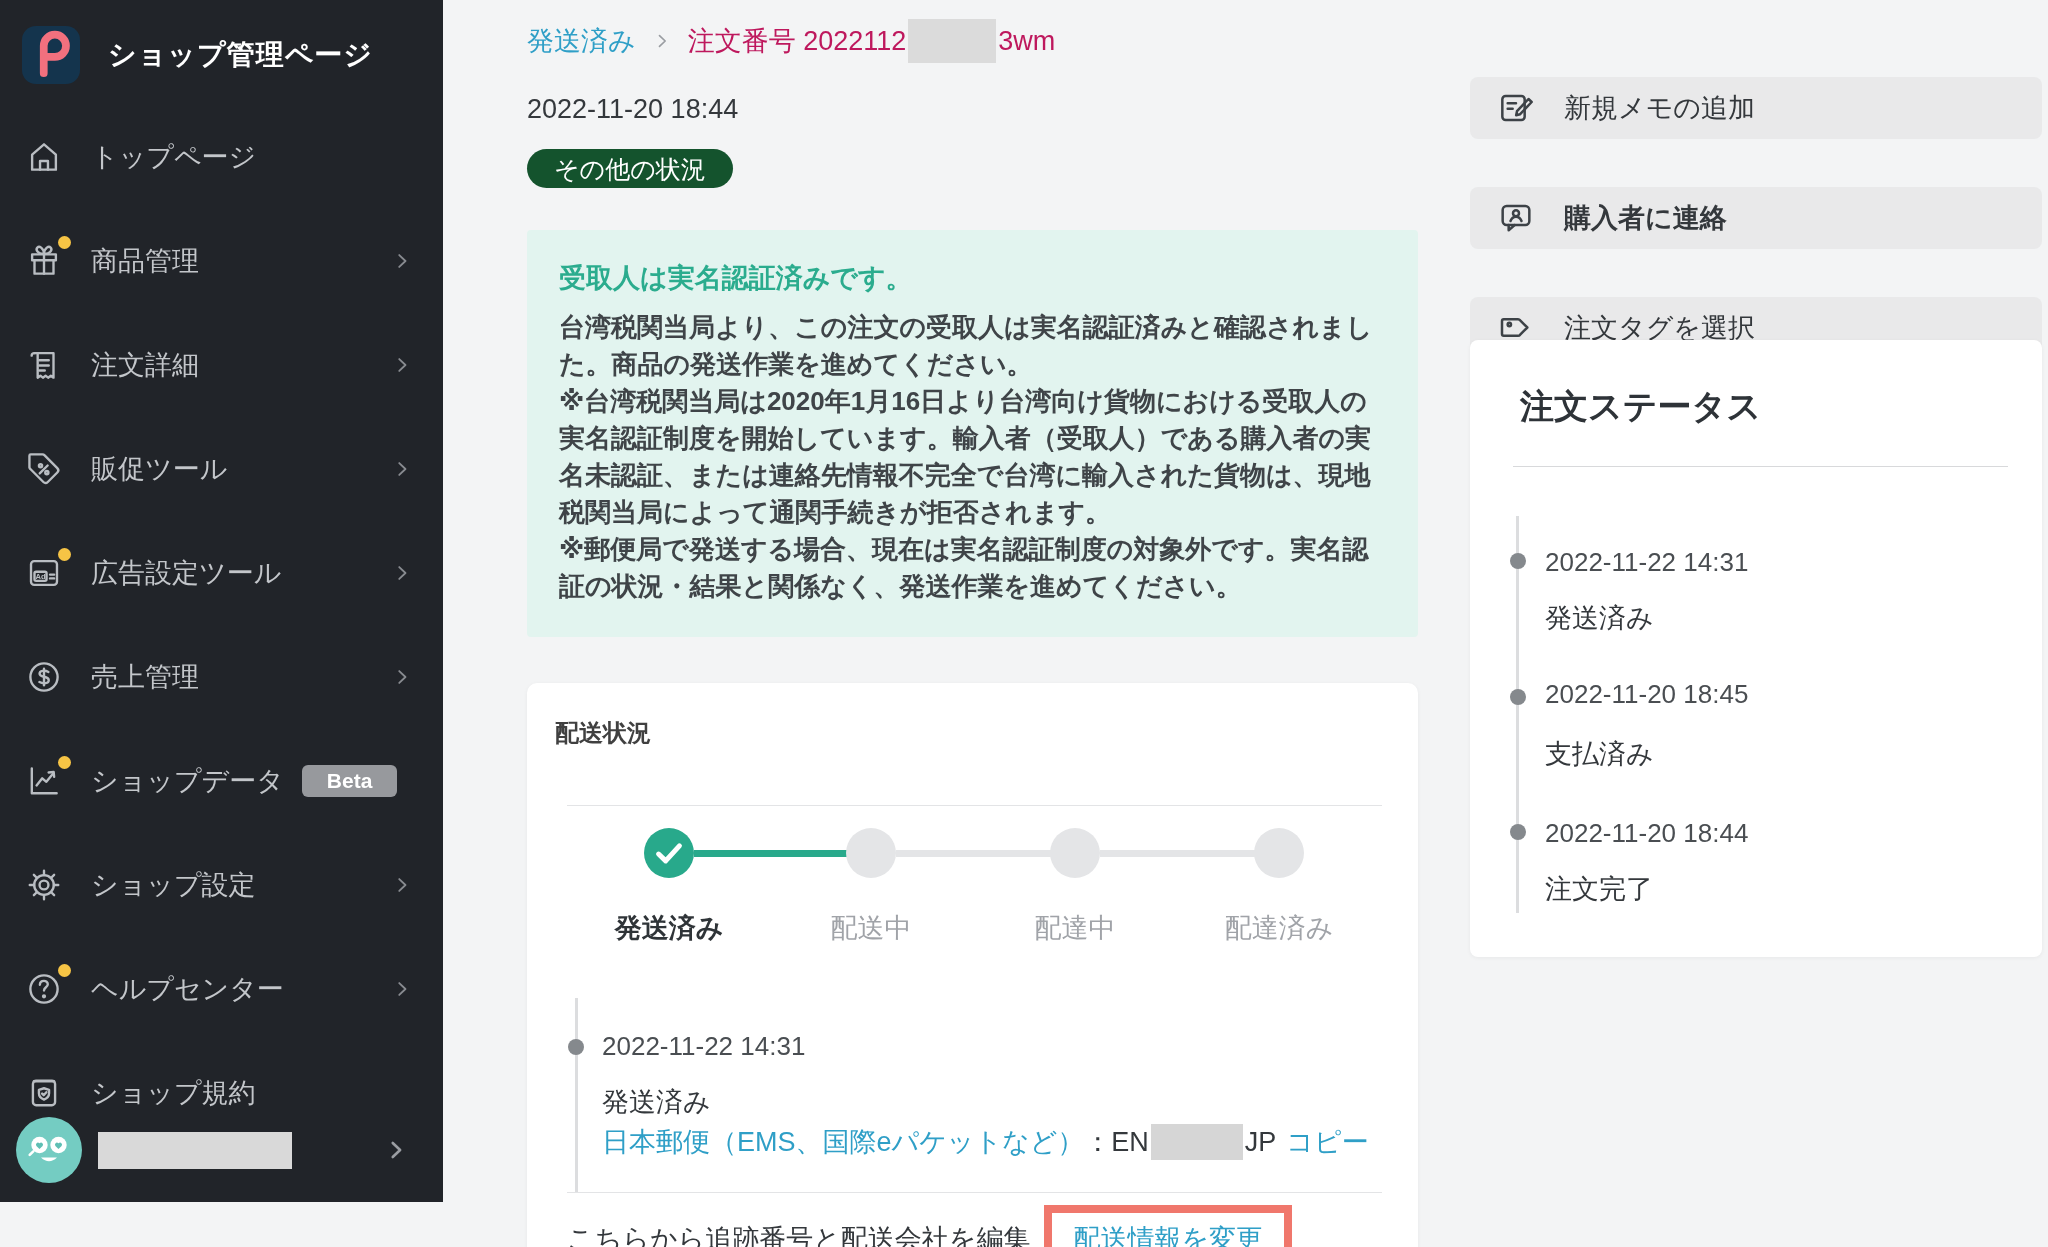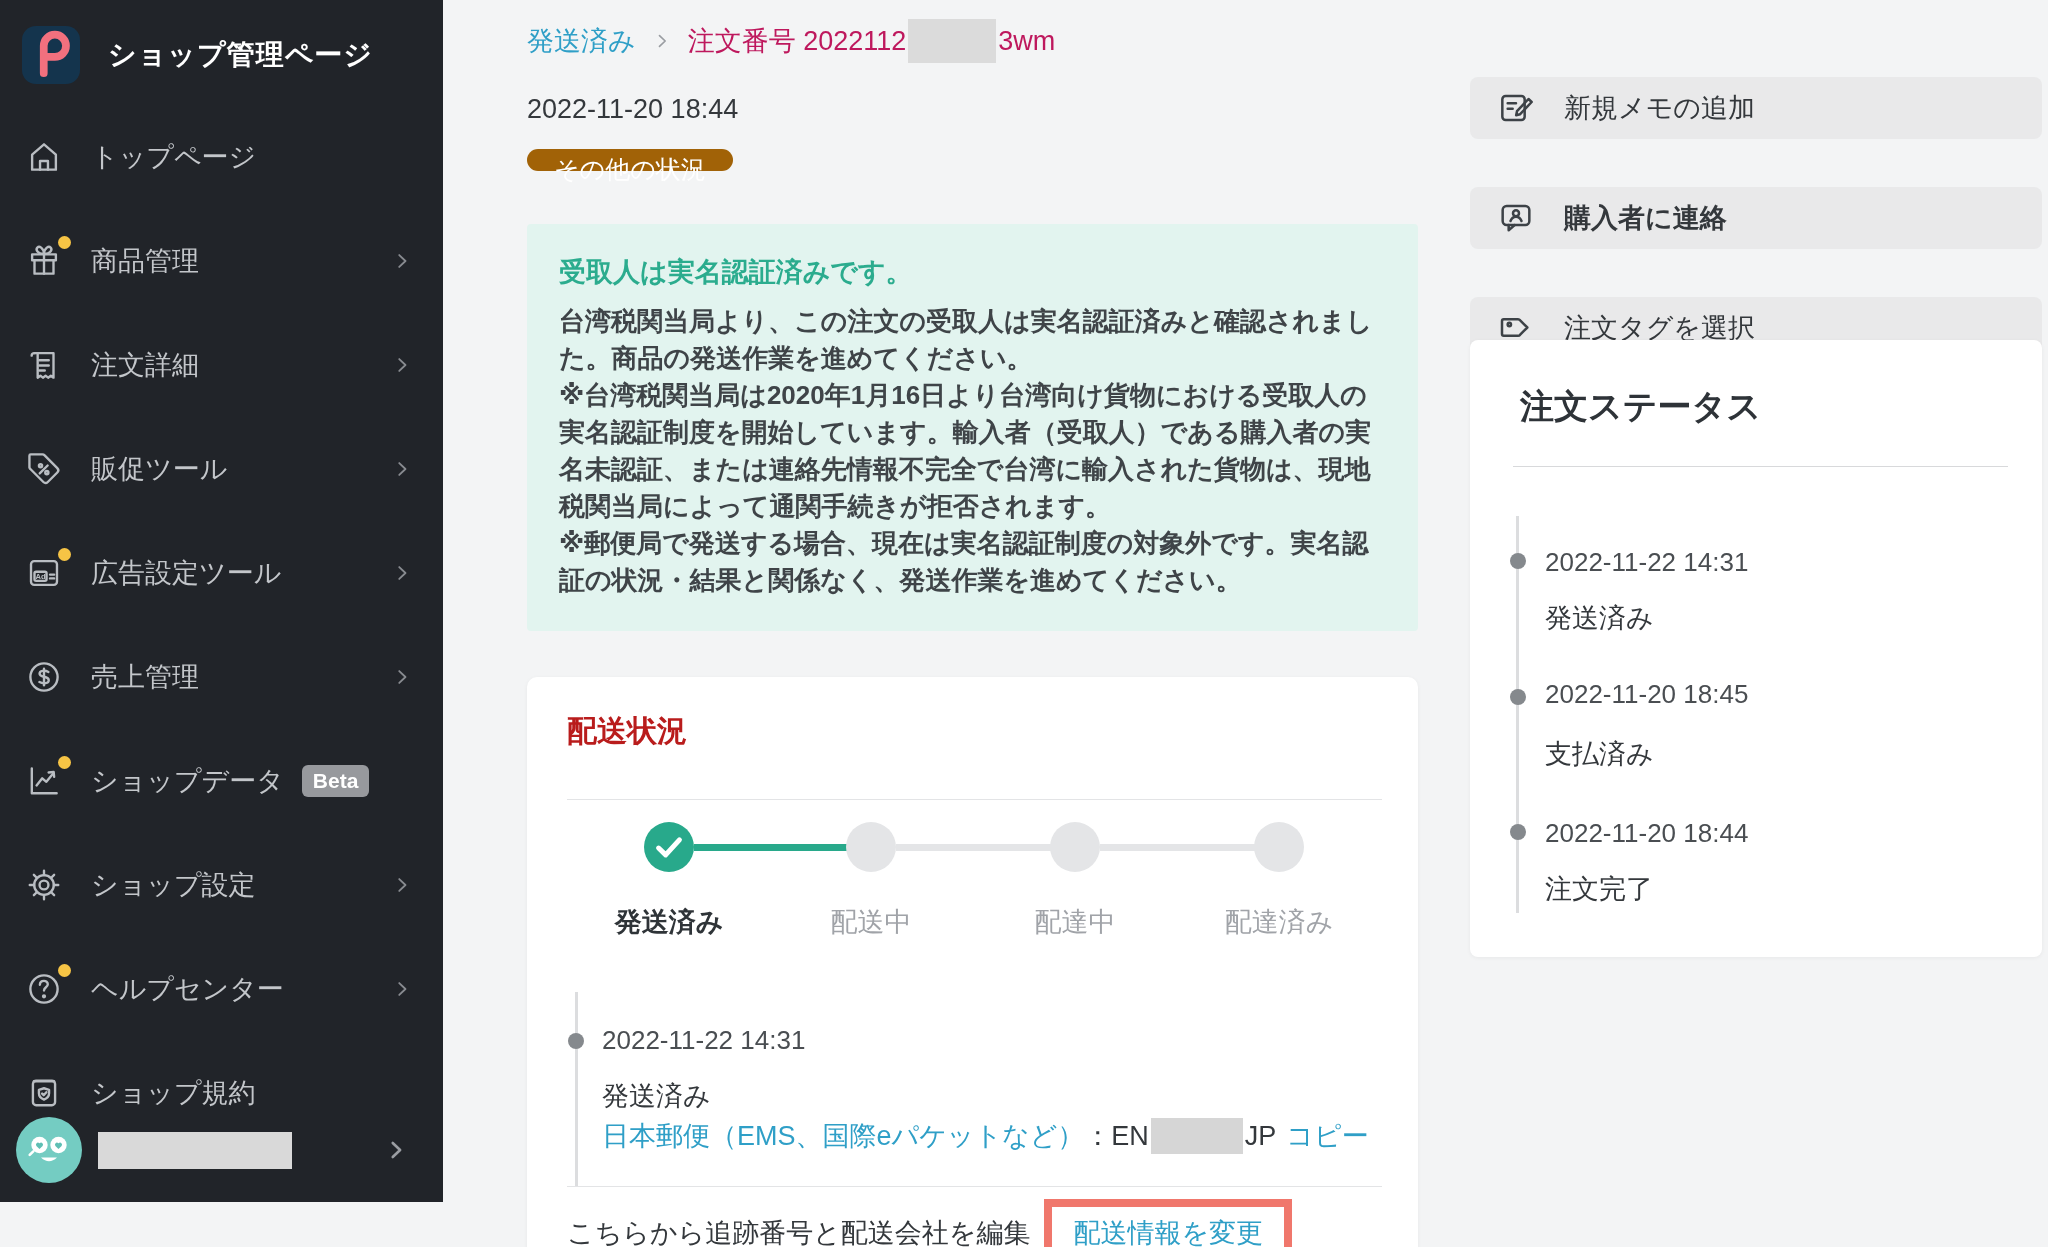--- a/index.html
+++ b/index.html
@@ -13,43 +13,43 @@
   .sidebar{position:absolute;top:0;left:0;width:443px;height:1202px;background:#212429;}
   .brand{display:flex;align-items:center;padding:26px 0 0 22px;}
   .logo{width:58px;height:58px;border-radius:14px;background:#14344d;display:flex;align-items:center;justify-content:center;flex:none;}
   .brand-title{color:#ffffff;font-size:28px;font-weight:600;margin-left:28px;letter-spacing:1px;white-space:nowrap;}
   .nav{position:absolute;top:105px;left:0;right:0;}
   .nav-item{position:relative;height:104px;display:flex;align-items:center;padding-left:25px;color:#c3c6ca;cursor:pointer;}
   .nav-icon{width:38px;height:38px;position:relative;color:#b9bdc2;flex:none;}
   .nav-icon svg{width:38px;height:38px;display:block;}
   .dot{position:absolute;top:-6px;right:-8px;width:13px;height:13px;border-radius:50%;background:#f6c445;}
   .nav-label{margin-left:28px;font-size:27px;white-space:nowrap;}
-  .beta{margin-left:18px;background:#97999d;color:#fff;font-size:21px;font-weight:700;padding:4px 11px;border-radius:6px;line-height:1.1;}
+  .beta{margin-left:18px;background:#97999d;color:#fff;font-size:21px;font-weight:700;padding:4px 25px;border-radius:6px;line-height:1.1;}
   .chev{position:absolute;right:30px;width:22px;height:22px;color:#888b90;}
   .chev svg{width:22px;height:22px;display:block;}
   .side-footer{position:absolute;left:16px;right:0;bottom:19px;height:66px;display:flex;align-items:center;cursor:pointer;}
   .avatar{width:66px;height:66px;flex:none;}
   .redact-name{width:194px;height:37px;background:#d9d9d9;margin-left:16px;}
   .footer-chev{position:absolute;right:34px;top:20px;width:26px;height:26px;color:#9a9da2;}
   .footer-chev svg{width:26px;height:26px;display:block;}
   
   .main{position:absolute;left:527px;top:0;width:891px;}
   .breadcrumb{margin-top:18px;display:flex;align-items:center;font-size:27px;height:46px;}
   .crumb-link{color:#2f9fc7;cursor:pointer;white-space:nowrap;}
   .crumb-sep{width:20px;height:20px;color:#9a9da2;margin:0 16px;}
   .crumb-sep svg{width:20px;height:20px;display:block;}
   .crumb-current{color:#be185d;display:flex;align-items:center;white-space:nowrap;}
   .redact-sm{display:inline-block;width:88px;height:44px;background:#dbdbdb;margin:0 2px;}
   .order-date{margin-top:30px;font-size:27px;color:#34383c;}
-  .badge-pill{margin-top:24px;display:inline-block;background:#a16207;color:#fff;font-size:25px;height:22px;line-height:40px;padding:0 27px;border-radius:20px;}
+  .badge-pill{margin-top:24px;display:inline-block;background:#14532d;color:#fff;font-size:25px;height:39px;line-height:40px;padding:0 27px;border-radius:20px;}
   .notice{margin-top:42px;background:#e2f4ef;border-radius:4px;padding:30px 32px 32px 32px;}
   .notice-title{color:#2bac8e;font-size:27px;font-weight:700;margin-bottom:13px;}
   .notice p{margin:0;color:#3f4448;font-size:26px;font-weight:700;line-height:37px;}
   .ship-card{position:relative;margin-top:46px;background:#fff;border-radius:10px;height:590px;box-shadow:0 1px 4px rgba(0,0,0,0.05);}
-  .card-title{position:absolute;top:34px;left:40px;font-size:30px;font-weight:700;color:#b91c1c;}
+  .card-title{position:absolute;top:34px;left:28px;font-size:24px;font-weight:700;color:#404040;}
   .divider{position:absolute;left:40px;right:36px;height:1px;background:#e3e4e6;}
   .d1{top:122px;} .d2{top:509px;}
   .stepper{position:absolute;top:145px;left:40px;right:36px;height:130px;}
   .step-circle{position:absolute;top:0;width:50px;height:50px;border-radius:50%;background:#e4e5e7;}
   .step-circle.done{background:#28a98b;}
   .step-circle svg{width:50px;height:50px;display:block;}
   .step-line{position:absolute;top:22px;height:7px;background:#e4e5e7;}
   .step-line.done{background:#28a98b;}
   .step-label{position:absolute;top:82px;width:180px;text-align:center;font-size:27px;color:#a0a3a8;}
   .step-label.done{color:#2f3438;font-weight:700;}

